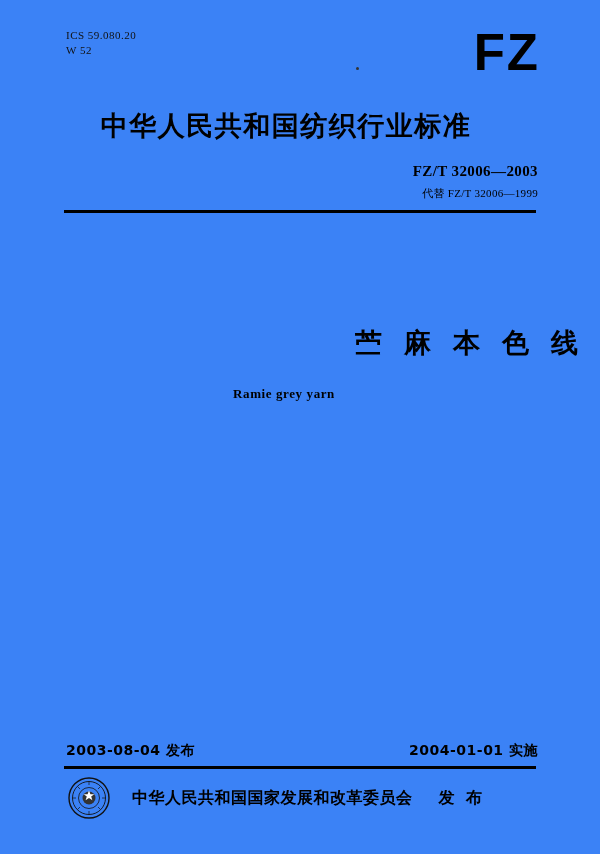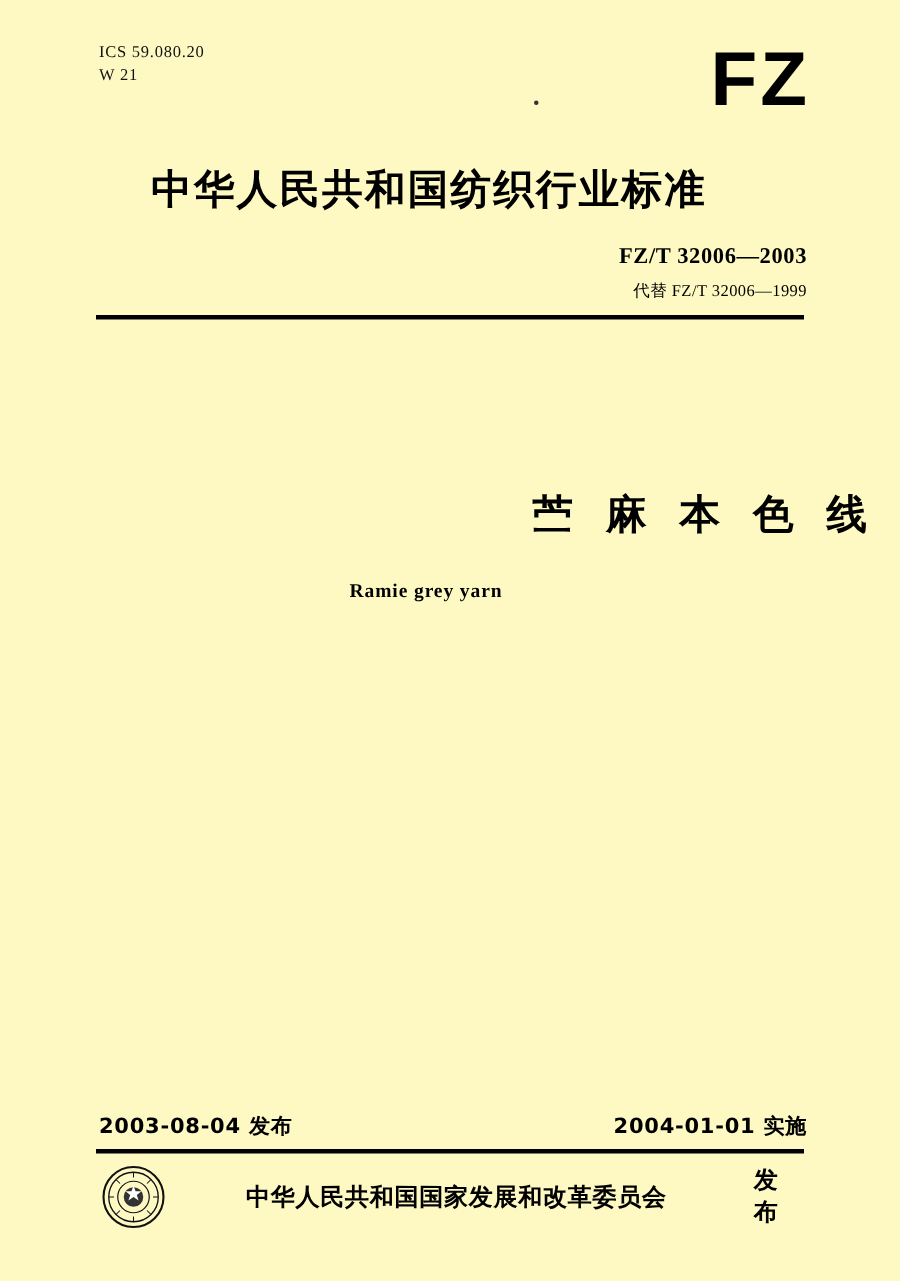--- a/index.html
+++ b/index.html
@@ -15,21 +15,21 @@
     color: #000000;
     overflow: hidden;
   }
 
   .page {
     position: absolute;
     left: 0;
     top: 0;
     width: 600px;
     height: 854px;
-    background: #fef9c3;
+    background: #3b82f6;
   }
 
   
   .ics-block {
     position: absolute;
     left: 66px;
     top: 28px;
     font-family: "Liberation Serif", serif;
     font-size: 11px;
     line-height: 15px;
@@ -152,21 +152,20 @@
   }
 
   .publisher-row {
     position: absolute;
     left: 64px;
     top: 776px;
     width: 472px;
     height: 44px;
     display: flex;
     align-items: center;
-    gap: 32px;
   }
 
   .emblem {
     width: 42px;
     height: 42px;
     flex: 0 0 42px;
     position: relative;
     margin-left: 4px;
   }
 
@@ -197,21 +196,21 @@
     border-radius: 50%;
   }
 </style>
 </head>
 <body>
 
 <div class="page">
 
   <div class="ics-block">
     <div>ICS 59.080.20</div>
-    <div>W 21</div>
+    <div>W 52</div>
   </div>
 
   <div class="fz-logo">FZ</div>
 
   <div class="dot-artifact"></div>
 
   <div class="main-title">中华人民共和国纺织行业标准</div>
 
   <div class="std-no">FZ/T 32006—2003</div>
   <div class="std-replace">代替 FZ/T 32006—1999</div>

